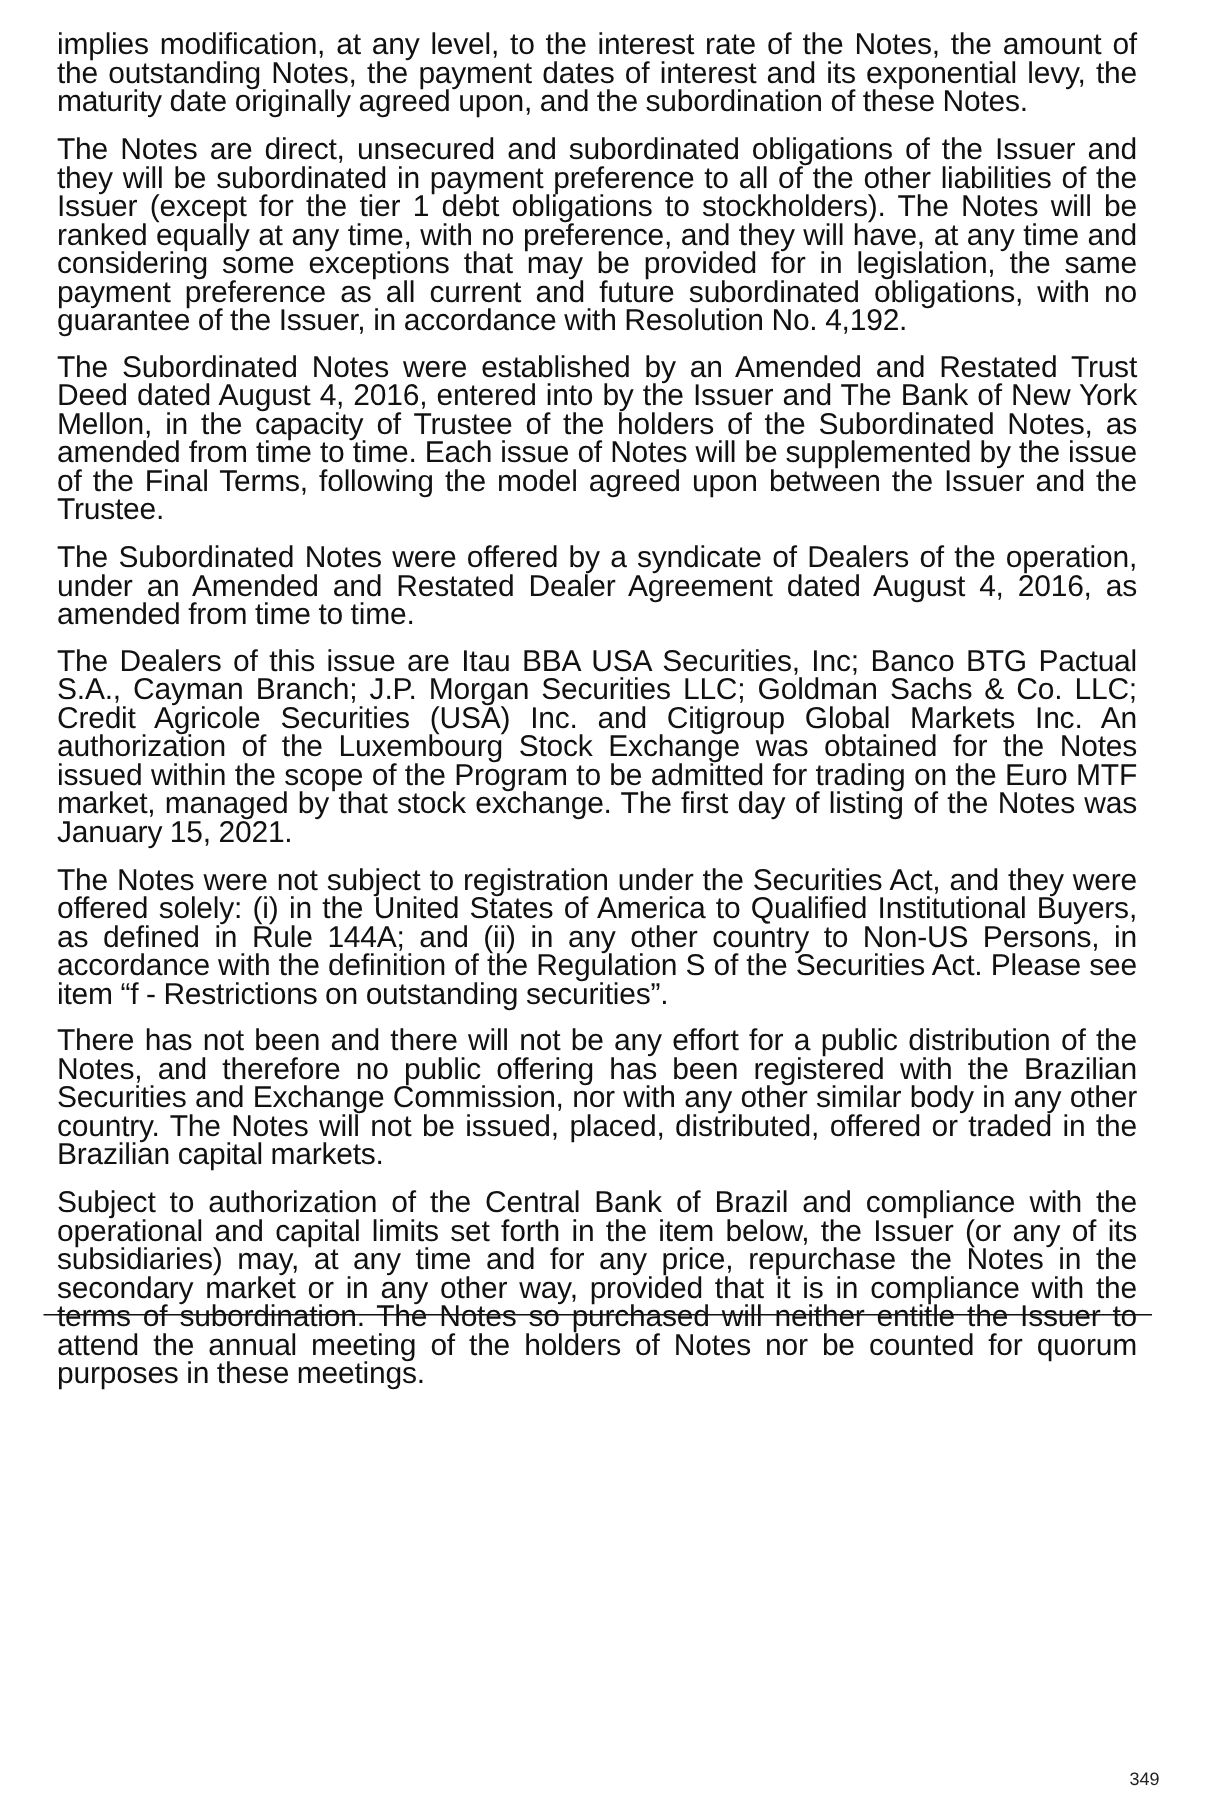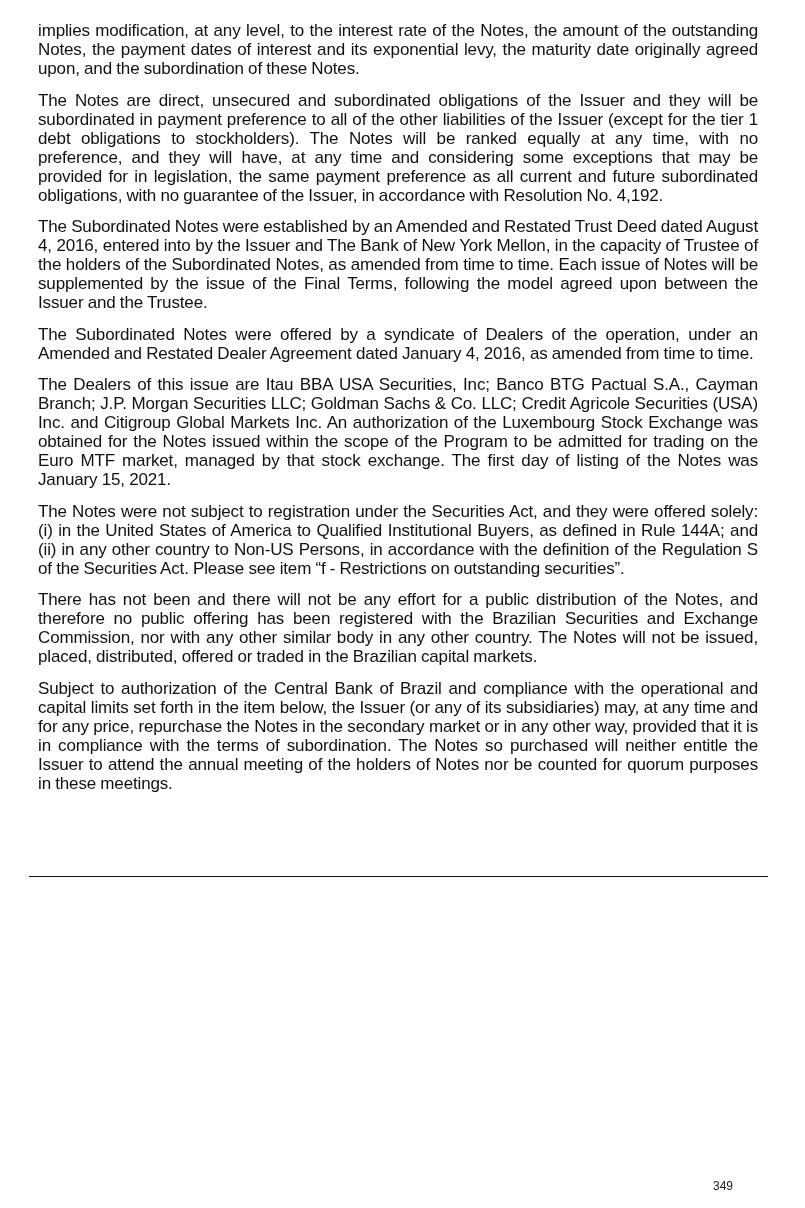--- a/index.html
+++ b/index.html
@@ -16,50 +16,50 @@
       color: #111111;
     }
     .content {
       position: absolute;
       left: 38px;
       top: 21px;
       width: 720px;
     }
     .para {
       margin: 0 0 12.5px 0;
-      font-size: 17px;
+      font-size: 20px;
       line-height: 19px;
       text-align: justify;
       letter-spacing: -0.15px;
       word-spacing: -0.3px;
     }
     .divider {
       position: absolute;
       left: 29px;
       top: 876px;
       width: 739px;
       height: 0;
       border-top: 1.3px solid #111111;
     }
     .page-number {
       position: absolute;
-      left: 713px;
+      left: 753px;
       top: 1179px;
       font-size: 12px;
       color: #222222;
     }
   </style>
 </head>
 <body>
 
 <div class="content">
   <p class="para">implies modification, at any level, to the interest rate of the Notes, the amount of the outstanding Notes, the payment dates of interest and its exponential levy, the maturity date originally agreed upon, and the subordination of these Notes.</p>
   <p class="para">The Notes are direct, unsecured and subordinated obligations of the Issuer and they will be subordinated in payment preference to all of the other liabilities of the Issuer (except for the tier 1 debt obligations to stockholders). The Notes will be ranked equally at any time, with no preference, and they will have, at any time and considering some exceptions that may be provided for in legislation, the same payment preference as all current and future subordinated obligations, with no guarantee of the Issuer, in accordance with Resolution No. 4,192.</p>
   <p class="para">The Subordinated Notes were established by an Amended and Restated Trust Deed dated August 4, 2016, entered into by the Issuer and The Bank of New York Mellon, in the capacity of Trustee of the holders of the Subordinated Notes, as amended from time to time. Each issue of Notes will be supplemented by the issue of the Final Terms, following the model agreed upon between the Issuer and the Trustee.</p>
-  <p class="para">The Subordinated Notes were offered by a syndicate of Dealers of the operation, under an Amended and Restated Dealer Agreement dated January 4, 2016, as amended from time to time.</p>
+  <p class="para">The Subordinated Notes were offered by a syndicate of Dealers of the operation, under an Amended and Restated Dealer Agreement dated August 4, 2016, as amended from time to time.</p>
   <p class="para">The Dealers of this issue are Itau BBA USA Securities, Inc; Banco BTG Pactual S.A., Cayman Branch; J.P. Morgan Securities LLC; Goldman Sachs &amp; Co. LLC; Credit Agricole Securities (USA) Inc. and Citigroup Global Markets Inc. An authorization of the Luxembourg Stock Exchange was obtained for the Notes issued within the scope of the Program to be admitted for trading on the Euro MTF market, managed by that stock exchange. The first day of listing of the Notes was January 15, 2021.</p>
   <p class="para">The Notes were not subject to registration under the Securities Act, and they were offered solely: (i) in the United States of America to Qualified Institutional Buyers, as defined in Rule 144A; and (ii) in any other country to Non-US Persons, in accordance with the definition of the Regulation S of the Securities Act. Please see item “f - Restrictions on outstanding securities”.</p>
   <p class="para">There has not been and there will not be any effort for a public distribution of the Notes, and therefore no public offering has been registered with the Brazilian Securities and Exchange Commission, nor with any other similar body in any other country. The Notes will not be issued, placed, distributed, offered or traded in the Brazilian capital markets.</p>
   <p class="para">Subject to authorization of the Central Bank of Brazil and compliance with the operational and capital limits set forth in the item below, the Issuer (or any of its subsidiaries) may, at any time and for any price, repurchase the Notes in the secondary market or in any other way, provided that it is in compliance with the terms of subordination. The Notes so purchased will neither entitle the Issuer to attend the annual meeting of the holders of Notes nor be counted for quorum purposes in these meetings.</p>
 </div>
 
 <div class="divider"></div>
 
 <div class="page-number">349</div>
 

